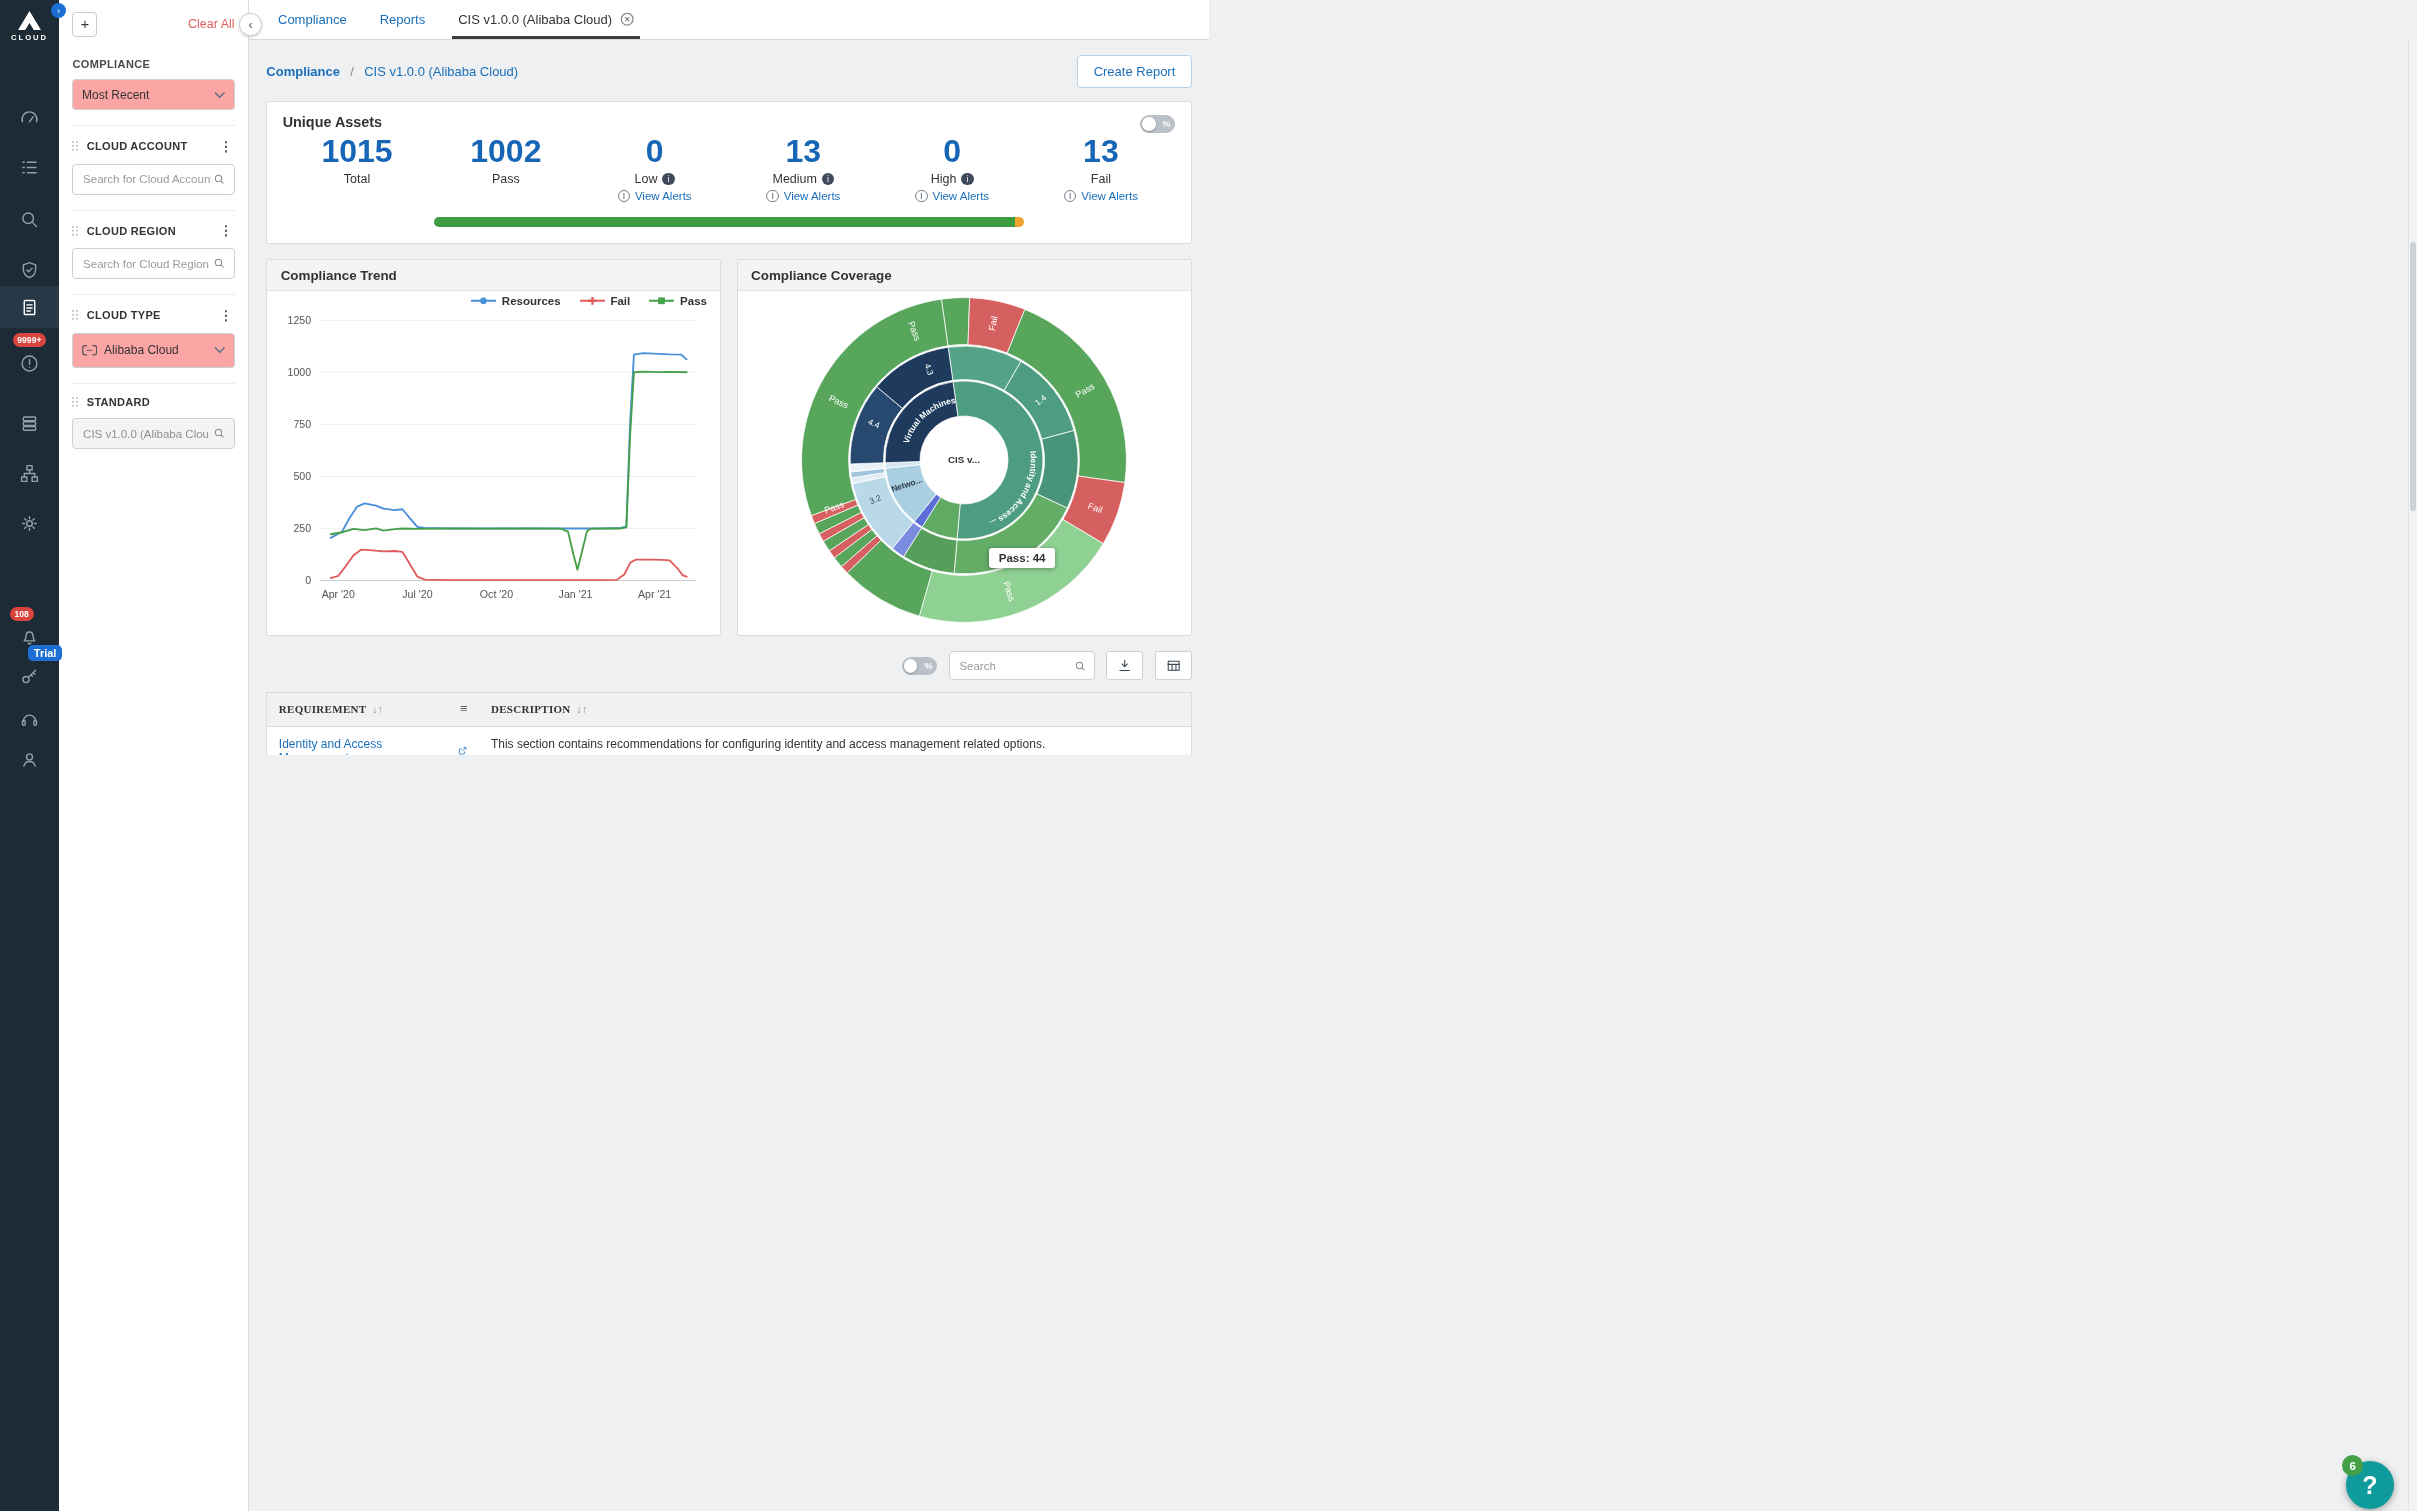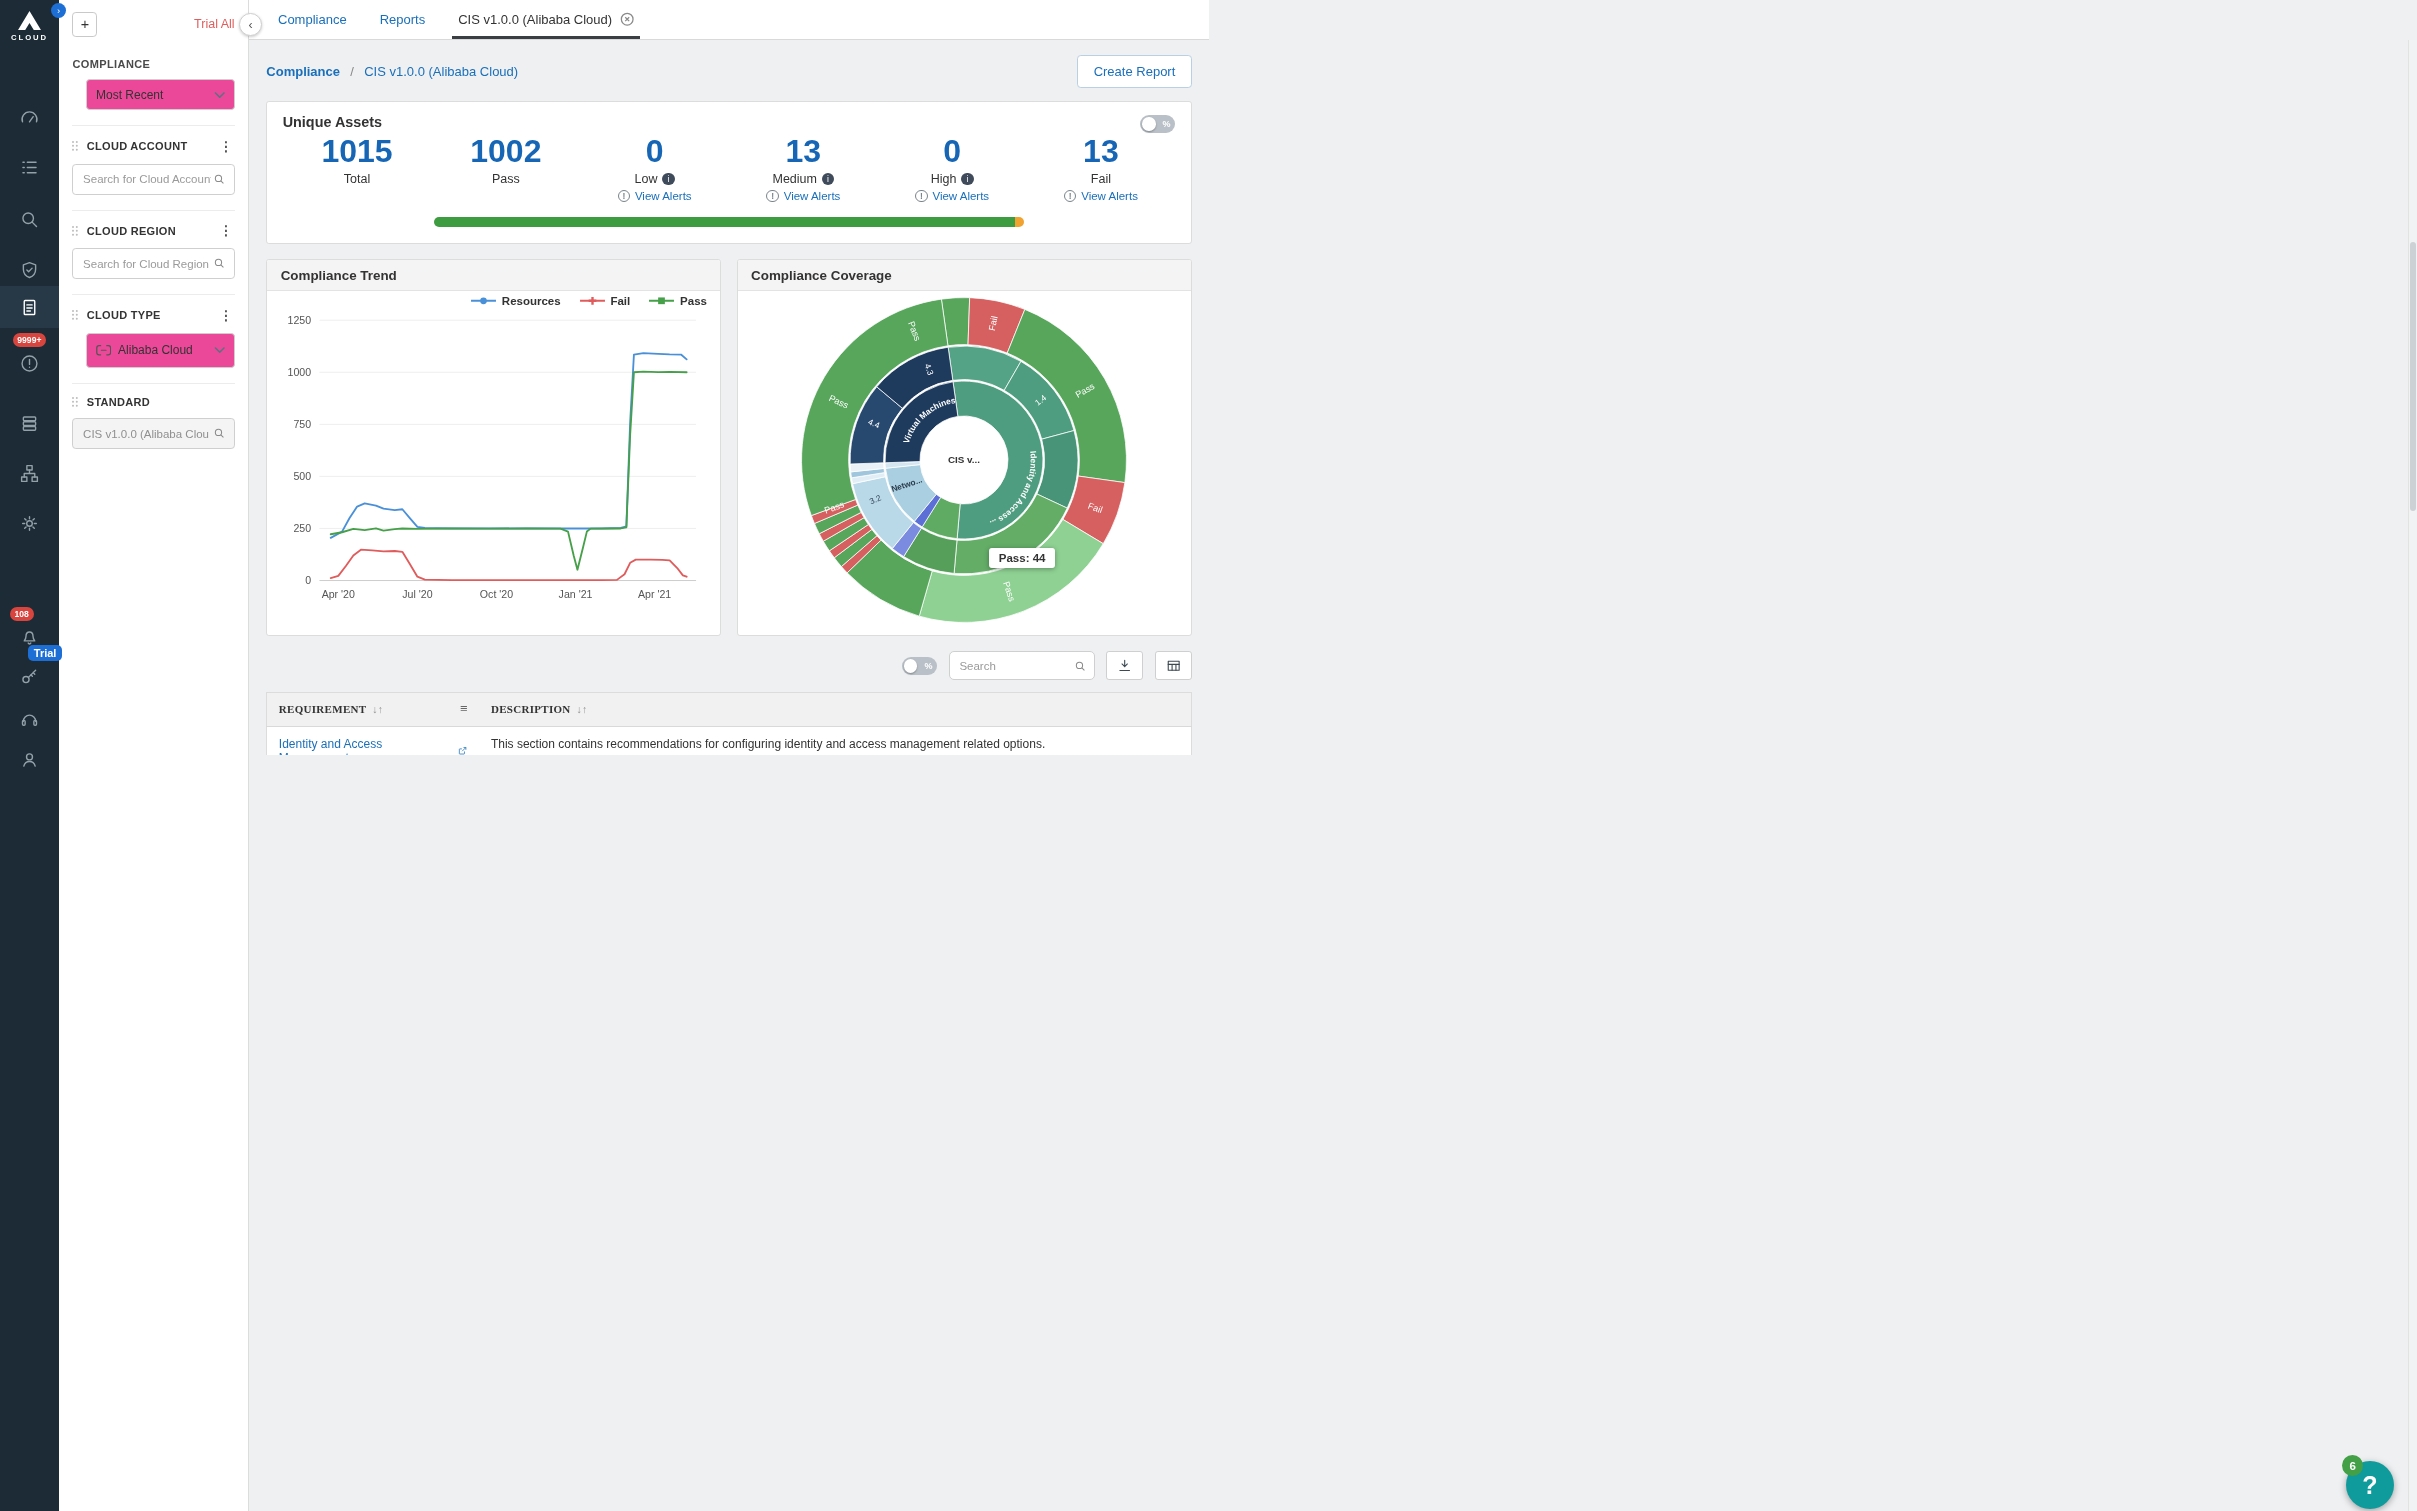--- a/index.html
+++ b/index.html
@@ -16,22 +16,22 @@
   .side-icon.active { background:#273947; color:#fff; }
   .side-badge { position:absolute; background:#d8453e; color:#fff; font-size:8.6px; font-weight:700; border-radius:7.7px; padding:1.9px 4.8px; z-index:5; }
   .trial-badge { position:absolute; background:#1d6fd6; color:#fff; font-size:11px; font-weight:700; border-radius:5px; padding:1.9px 5.8px; z-index:5; }
 
   
   .filter-panel { position:fixed; left:59px; top:0; width:190px; height:100%; background:#fff; border-right:1px solid #dcdcdc; z-index:10; padding:11.5px 13.4px; }
   .fp-toprow { display:flex; justify-content:space-between; align-items:center; }
   .add-btn { width:25px; height:25px; border:1px solid #c9c9c9; border-radius:3.8px; background:#fff; font-size:14.4px; color:#333; display:flex; align-items:center; justify-content:center; cursor:pointer; }
   .clear-all { color:#e05d5d; font-size:12.5px; cursor:pointer; }
   .fp-label { margin-top:21px; font-size:11px; color:#4a4a4a; font-weight:700; letter-spacing:0.4px; }
-  .select-box { margin-top:9.6px; height:31px; border:1px solid #cfcfcf; border-radius:3.8px; background:#ec4899;
-    display:flex; align-items:center; padding:0 8.6px; font-size:12px; color:#333; cursor:pointer;margin-left:14px; }
+  .select-box { margin-top:9.6px; height:31px; border:1px solid #cfcfcf; border-radius:3.8px; background:#fca5a5;
+    display:flex; align-items:center; padding:0 8.6px; font-size:12px; color:#333; cursor:pointer; }
   .select-box .grow { flex:1; }
   .fsection { border-top:1px solid #ececec; margin-top:15.4px; padding-top:12.5px; }
   .fsection:first-of-type { border-top:none; }
   .fsec-head { display:flex; align-items:center; gap:6.7px; }
   .grip { display:inline-block; width:7.7px; height:10.6px; cursor:grab; }
   .grip i { display:block; width:1.9px; height:1.9px; background:#bdbdbd; border-radius:50%;
     box-shadow:3.8px 0 0 #bdbdbd, 0 3.8px 0 #bdbdbd, 3.8px 3.8px 0 #bdbdbd, 0 7.7px 0 #bdbdbd, 3.8px 7.7px 0 #bdbdbd; }
   .fsec-title { flex:1; font-size:11px; font-weight:700; color:#333; letter-spacing:0.3px; }
   .kebab { color:#555; font-size:13.4px; font-weight:700; cursor:pointer; padding:0 1.9px; }
   .search-box { margin-top:9.6px; height:31px; border:1px solid #cfcfcf; border-radius:3.8px; background:#fff; display:flex; align-items:center; padding:0 7.7px; }
@@ -209,21 +209,21 @@
     <svg viewBox="0 0 24 24">
         <circle cx="12" cy="9" r="3.4"></circle>
         <path d="M5.5 19.5c1-3.8 3.8-5.3 6.5-5.3s5.5 1.5 6.5 5.3"></path>
       </svg>
   </div>
 </aside>
 
 <div class="filter-panel">
   <div class="fp-toprow">
     <button class="add-btn">+</button>
-    <span class="clear-all">Trial All</span>
+    <span class="clear-all">Clear All</span>
   </div>
   <div class="fp-label">COMPLIANCE</div>
 
   <div class="select-box">
     <span class="grow">Most Recent</span>
     <svg width="11.5" height="7.7" viewBox="0 0 12 8">
         <polyline points="1,1.5 6,6.5 11,1.5" fill="none" stroke="#5b7282" stroke-width="1.6"></polyline>
       </svg>
   </div>
 

